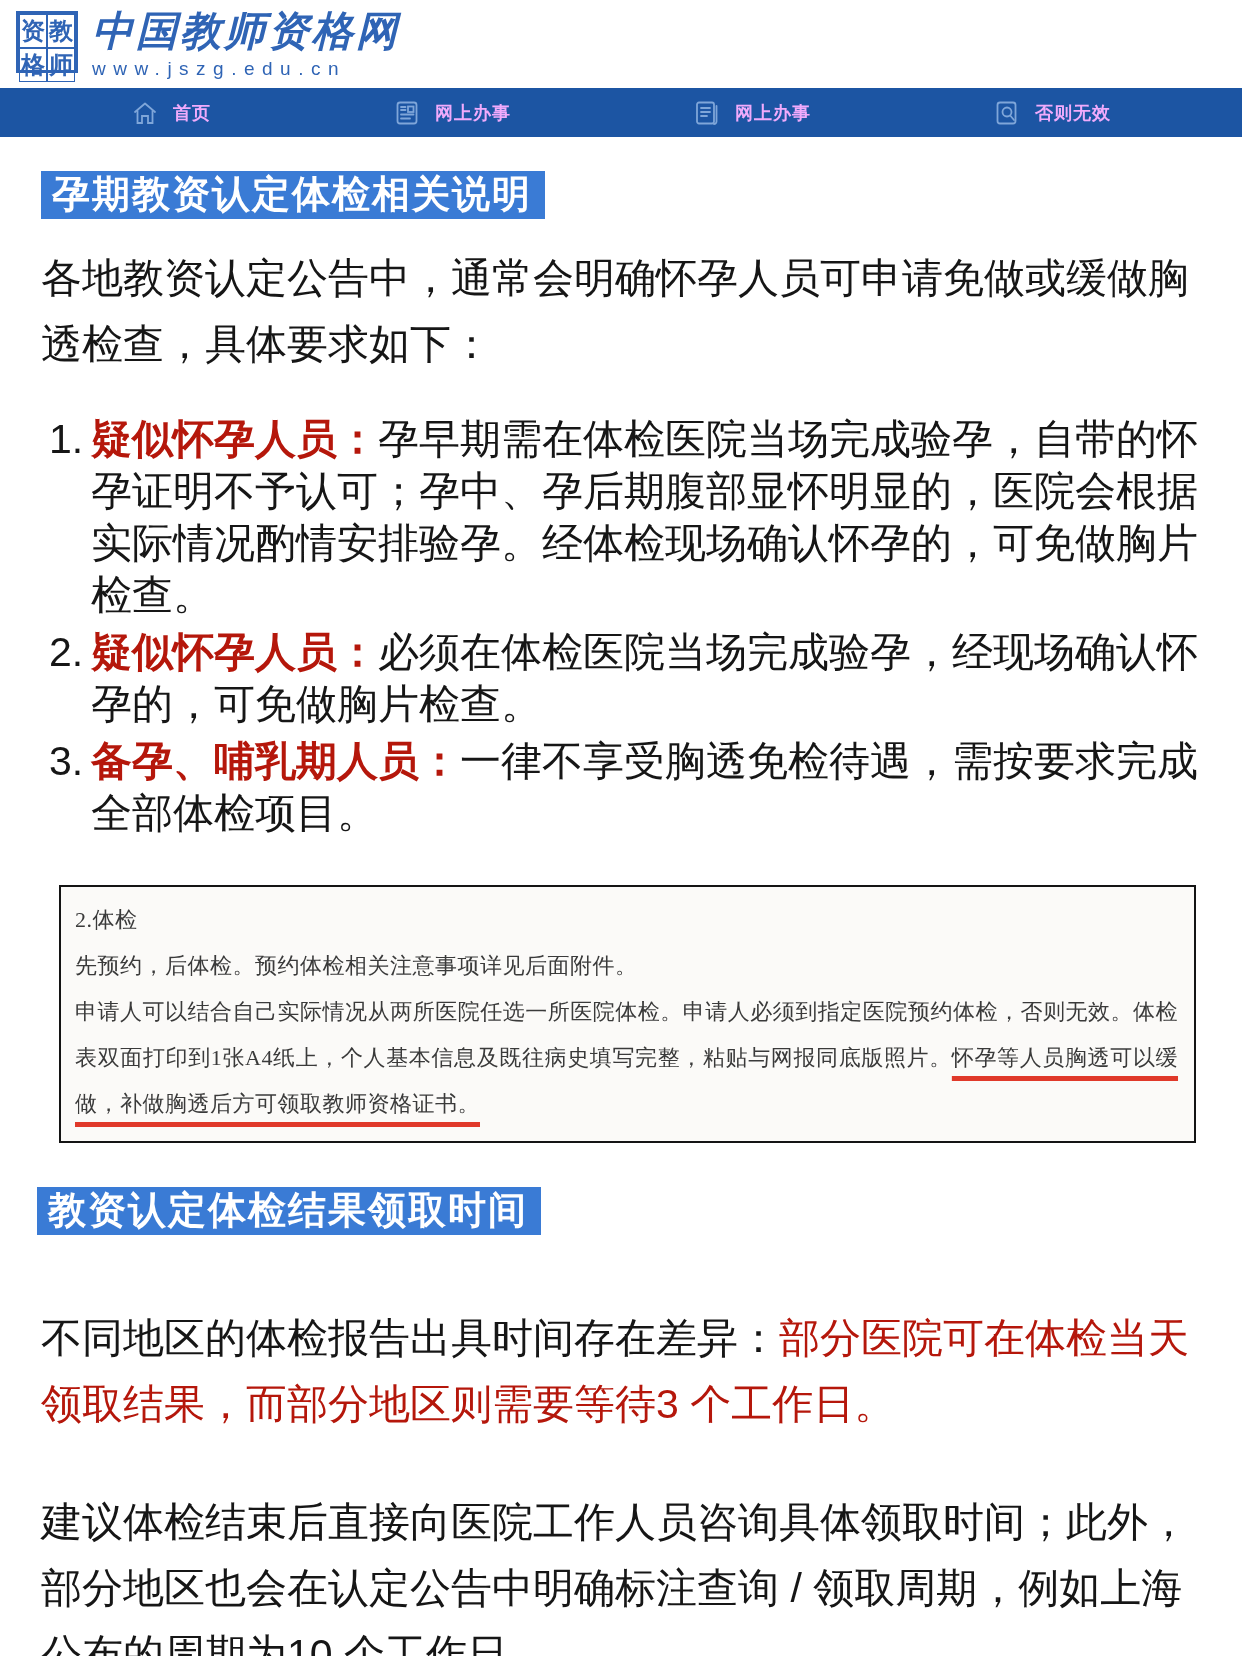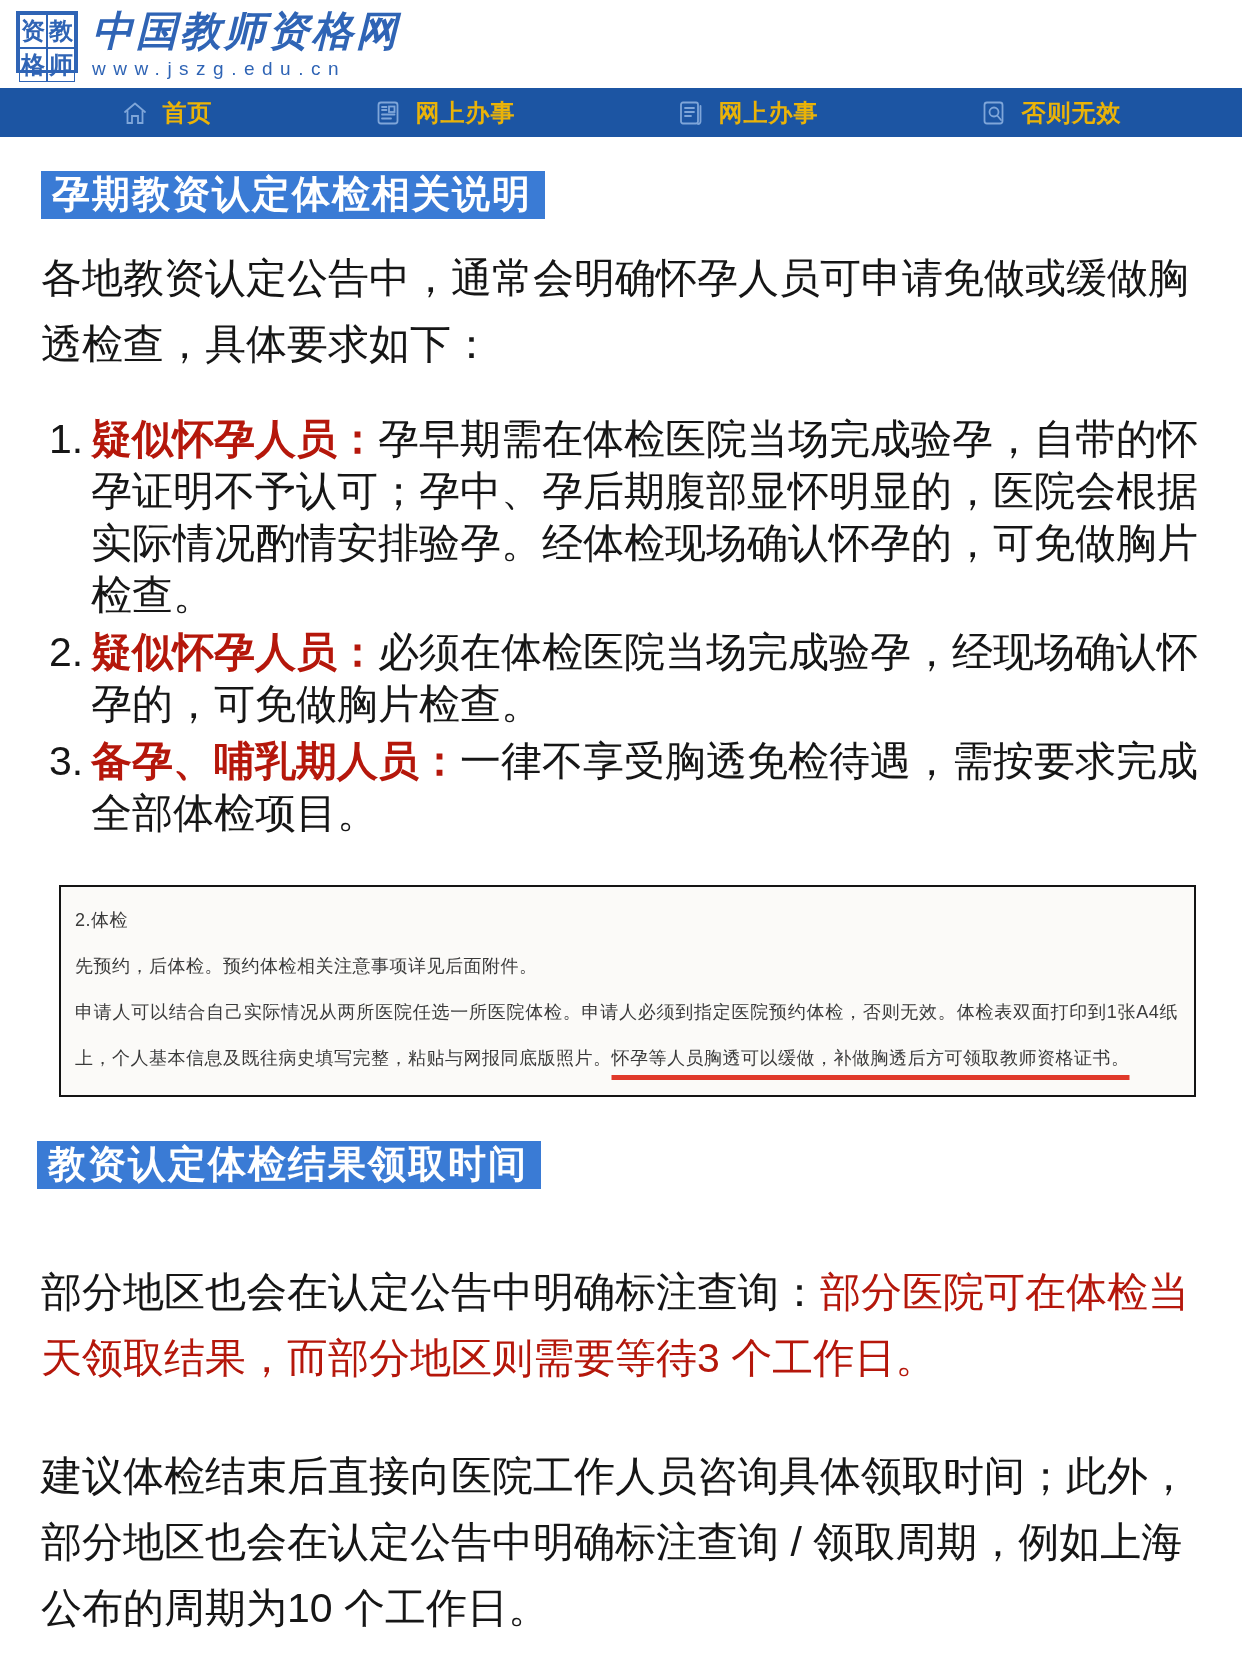--- a/index.html
+++ b/index.html
@@ -28,40 +28,40 @@
     font-weight:bold;font-size:41px;color:var(--brand-blue);letter-spacing:3px;
   }
   .brand-url{margin-top:7px;font-size:19px;color:var(--brand-blue);letter-spacing:7.5px;font-weight:500;}
   
   .navbar{
     height:49px;background:var(--navy);display:flex;align-items:center;
     justify-content:space-around;padding:0 40px;
   }
   .nav-item{display:flex;align-items:center;gap:14px;cursor:pointer;}
   .nav-item svg{display:block;}
-  .nav-label{color:#eab308;font-weight:bold;font-size:24px;letter-spacing:1px;}
+  .nav-label{color:#f0abfc;font-weight:bold;font-size:18px;letter-spacing:1px;}
   
   .content{padding:0 30px;margin-left:11px;}
   .badge{
     display:inline-block;background:var(--badge-blue);color:#fff;
     font-weight:bold;font-size:38px;letter-spacing:2px;
     padding:4px 13px 6px 11px;line-height:1;
   }
   .badge1{margin-top:34px;}
   .badge2{margin-top:44px;margin-left:-4px;}
   .intro{margin-top:26px;font-size:41px;line-height:52px;}
   .rule-list{margin-top:36px;list-style:none;}
   .rule-item{position:relative;padding-left:50px;font-size:41px;line-height:52px;margin-bottom:5px;}
   .rule-num{position:absolute;left:8px;top:0;}
   .rule-lead{color:var(--red);font-weight:bold;}
   .notice-box{
     margin:46px 16px 0 18px;border:2px solid #141414;background:#fbfaf8;
     padding:10px 16px 14px 14px;color:var(--box-text);
   }
-  .notice-box p{font-size:18px;line-height:46px;text-align:justify;letter-spacing:.5px;}
+  .notice-box p{font-size:22px;line-height:46px;text-align:justify;letter-spacing:.5px;font-family:Liberation Serif, serif;}
   .red-underline{
     text-decoration:underline;
     text-decoration-color:var(--underline-red);
     text-decoration-thickness:5px;
     text-underline-offset:11px;
   }
   .para{font-size:41px;line-height:66px;}
   .para-mixed{margin-top:70px;}
   .para-last{margin-top:52px;}
   .red-text{color:var(--red);}
@@ -143,17 +143,17 @@
   </ol>
 
   <div class="notice-box">
     <p>2.体检</p>
     <p>先预约，后体检。预约体检相关注意事项详见后面附件。</p>
     <p><span>申请人可以结合自己实际情况从两所医院任选一所医院体检。申请人必须到指定医院预约体检，否则无效。体检表双面打印到1张A4纸上，个人基本信息及既往病史填写完整，粘贴与网报同底版照片。</span><span class="red-underline">怀孕等人员胸透可以缓做，补做胸透后方可领取教师资格证书。</span></p>
   </div>
 
   <h2 class="badge badge2">教资认定体检结果领取时间</h2>
 
-  <p class="para para-mixed"><span>部分地区也会在认定公告中明确标注查询：</span><span class="red-text">部分医院可在体检当天领取结果，而部分地区则需要等待3 个工作日。</span></p>
+  <p class="para para-mixed"><span>不同地区的体检报告出具时间存在差异：</span><span class="red-text">部分医院可在体检当天领取结果，而部分地区则需要等待3 个工作日。</span></p>
 
   <p class="para para-last">建议体检结束后直接向医院工作人员咨询具体领取时间；此外，部分地区也会在认定公告中明确标注查询 / 领取周期，例如上海公布的周期为10 个工作日。</p>
 
 </main>
 
 </body></html>

